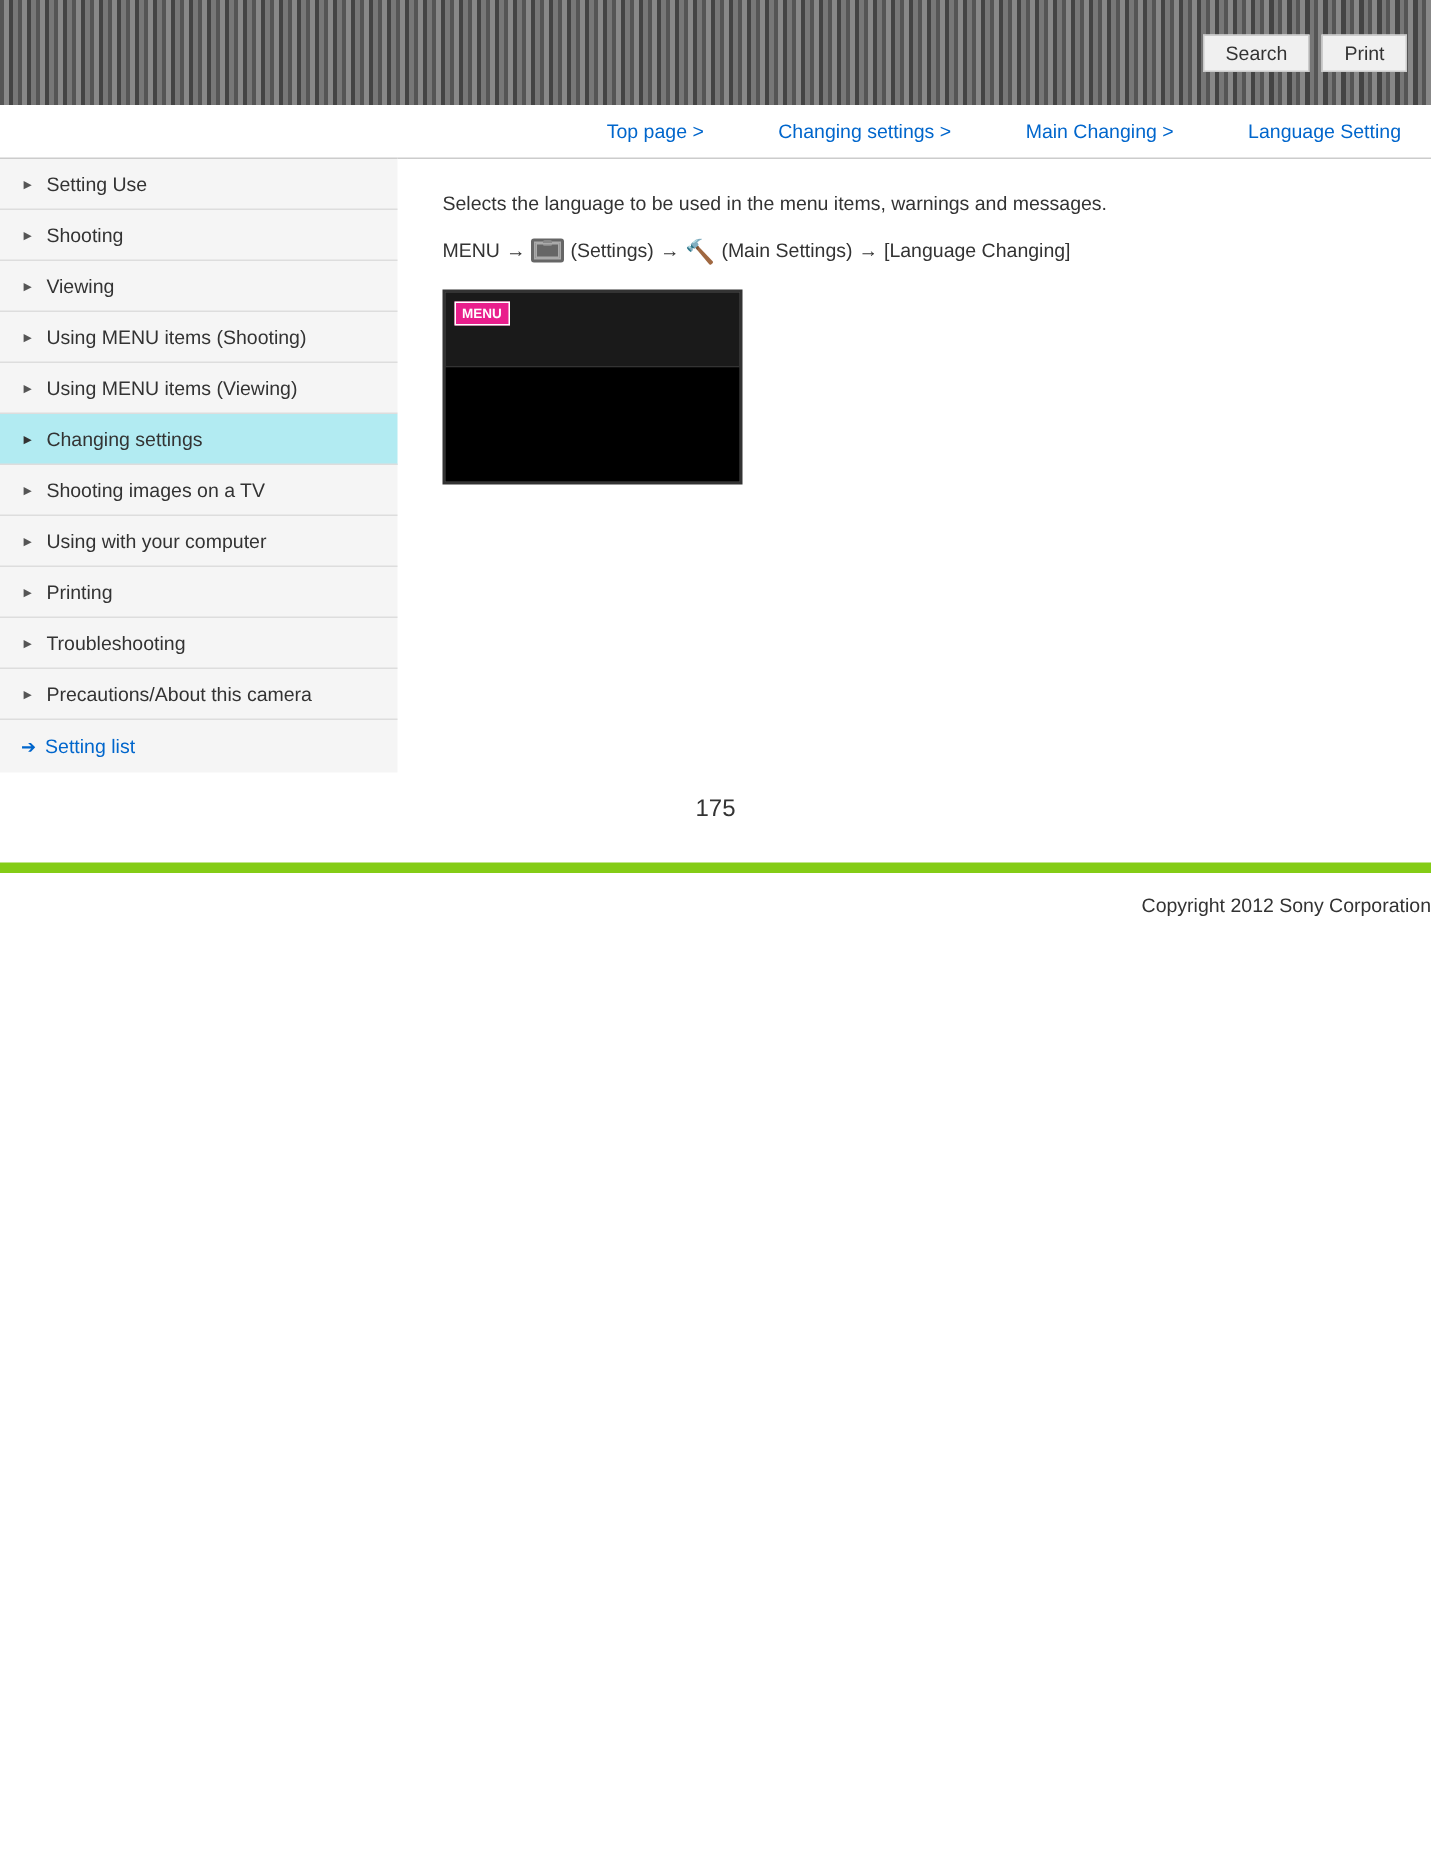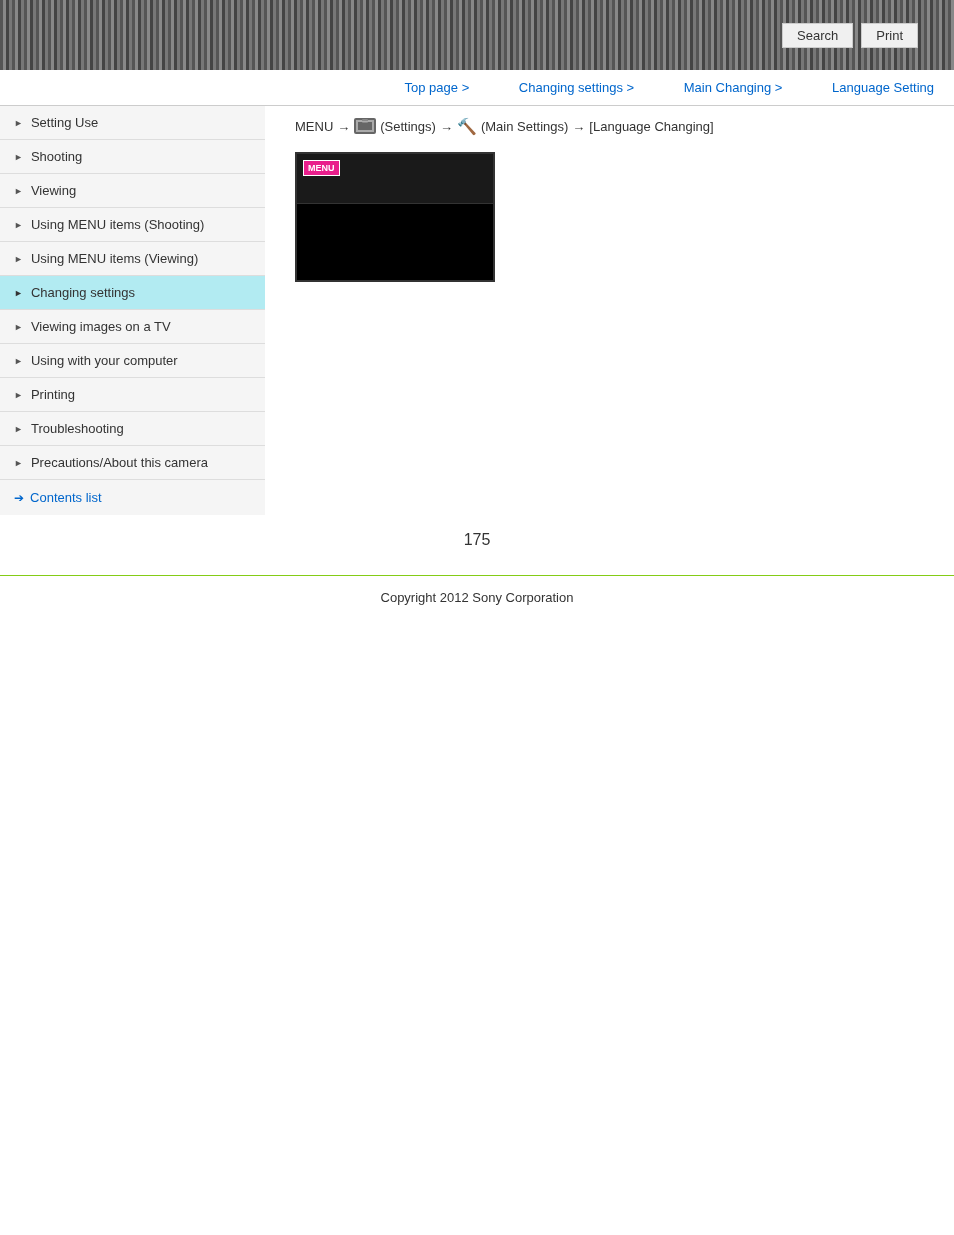--- a/index.html
+++ b/index.html
@@ -11,21 +11,21 @@
         90deg,
         #555 0px, #555 3px,
         #888 3px, #888 6px,
         #444 6px, #444 9px,
         #777 9px, #777 12px
       );
       height: 70px;
       display: flex;
       align-items: center;
       justify-content: flex-end;
-      padding-right: 36px;
+      padding-right: 16px;
       gap: 8px;
     }
     .header-btn {
       background: #f0f0f0;
       border: 1px solid #ccc;
       padding: 4px 14px;
       font-size: 13px;
       cursor: pointer;
       color: #333;
     }
@@ -178,22 +178,22 @@
       color: #0066cc;
       font-size: 13px;
     }
     .back-to-top a {
       color: #0066cc;
       text-decoration: none;
     }
 
     
     .footer {
-      border-top: 1px solid #84cc16;
-      text-align: center;
+      border-top: 7px solid #84cc16;
+      text-align: right;
       padding: 14px 0;
       font-size: 13px;
       color: #333;
       margin-top: 10px;
     }
 
     .page-number {
       text-align: center;
       padding: 16px;
       font-size: 16px;
@@ -253,21 +253,21 @@
       <span>Using MENU items (Viewing)</span>
     </div>
 
     <div class="sidebar-item active">
       <span class="arrow">►</span>
       <span>Changing settings</span>
     </div>
 
     <div class="sidebar-item">
       <span class="arrow">►</span>
-      <span>Viewing images on a TV</span>
+      <span>Shooting images on a TV</span>
     </div>
 
     <div class="sidebar-item">
       <span class="arrow">►</span>
       <span>Using with your computer</span>
     </div>
 
     <div class="sidebar-item">
       <span class="arrow">►</span>
       <span>Printing</span>
@@ -278,27 +278,28 @@
       <span>Troubleshooting</span>
     </div>
 
     <div class="sidebar-item">
       <span class="arrow">►</span>
       <span>Precautions/About this camera</span>
     </div>
 
     <div class="contents-link">
       <span class="arrow-icon">➔</span>
-      <span>Contents list</span>
+      <span>Setting list</span>
     </div>
 
   </div>
 
   <div class="content">
 
+    <div class="content-description">Selects the language to be used in the menu items, warnings and messages.</div>
 
     <div class="menu-path">
       <span>MENU</span>
       <span>→</span>
 
       <span class="menu-icon" style="background:#666; width:22px; height:16px; border-radius:2px; display:inline-block; vertical-align:middle; position:relative;">
         <span style="position:absolute; top:2px; left:2px; right:2px; bottom:2px; border:1px solid #aaa; display:block;"></span>
         <span style="position:absolute; top:1px; left:8px; width:6px; height:4px; background:#888; border-radius:1px;"></span>
       </span>
       <span>(Settings)</span>

